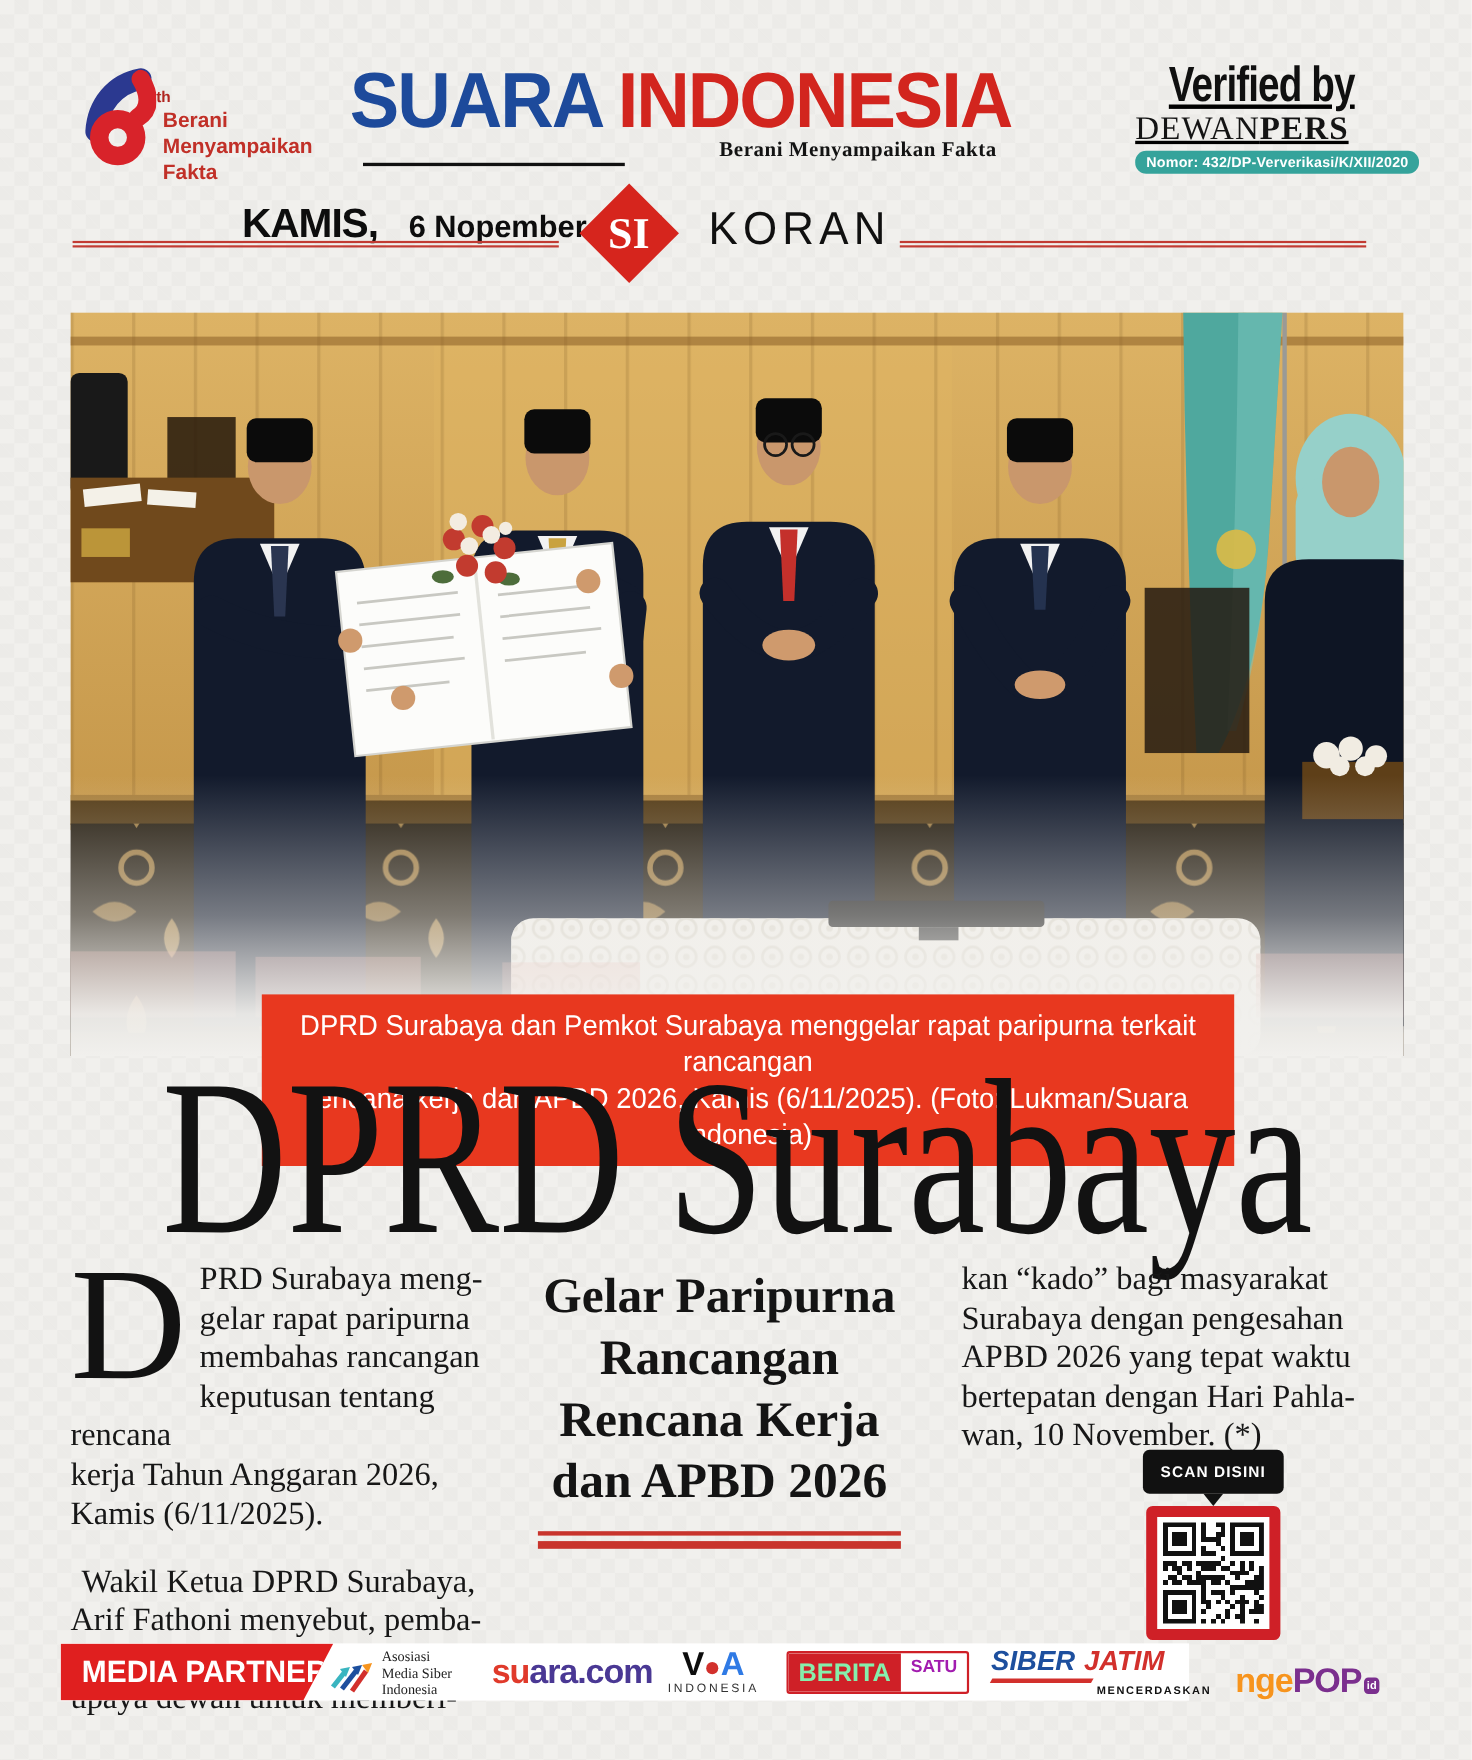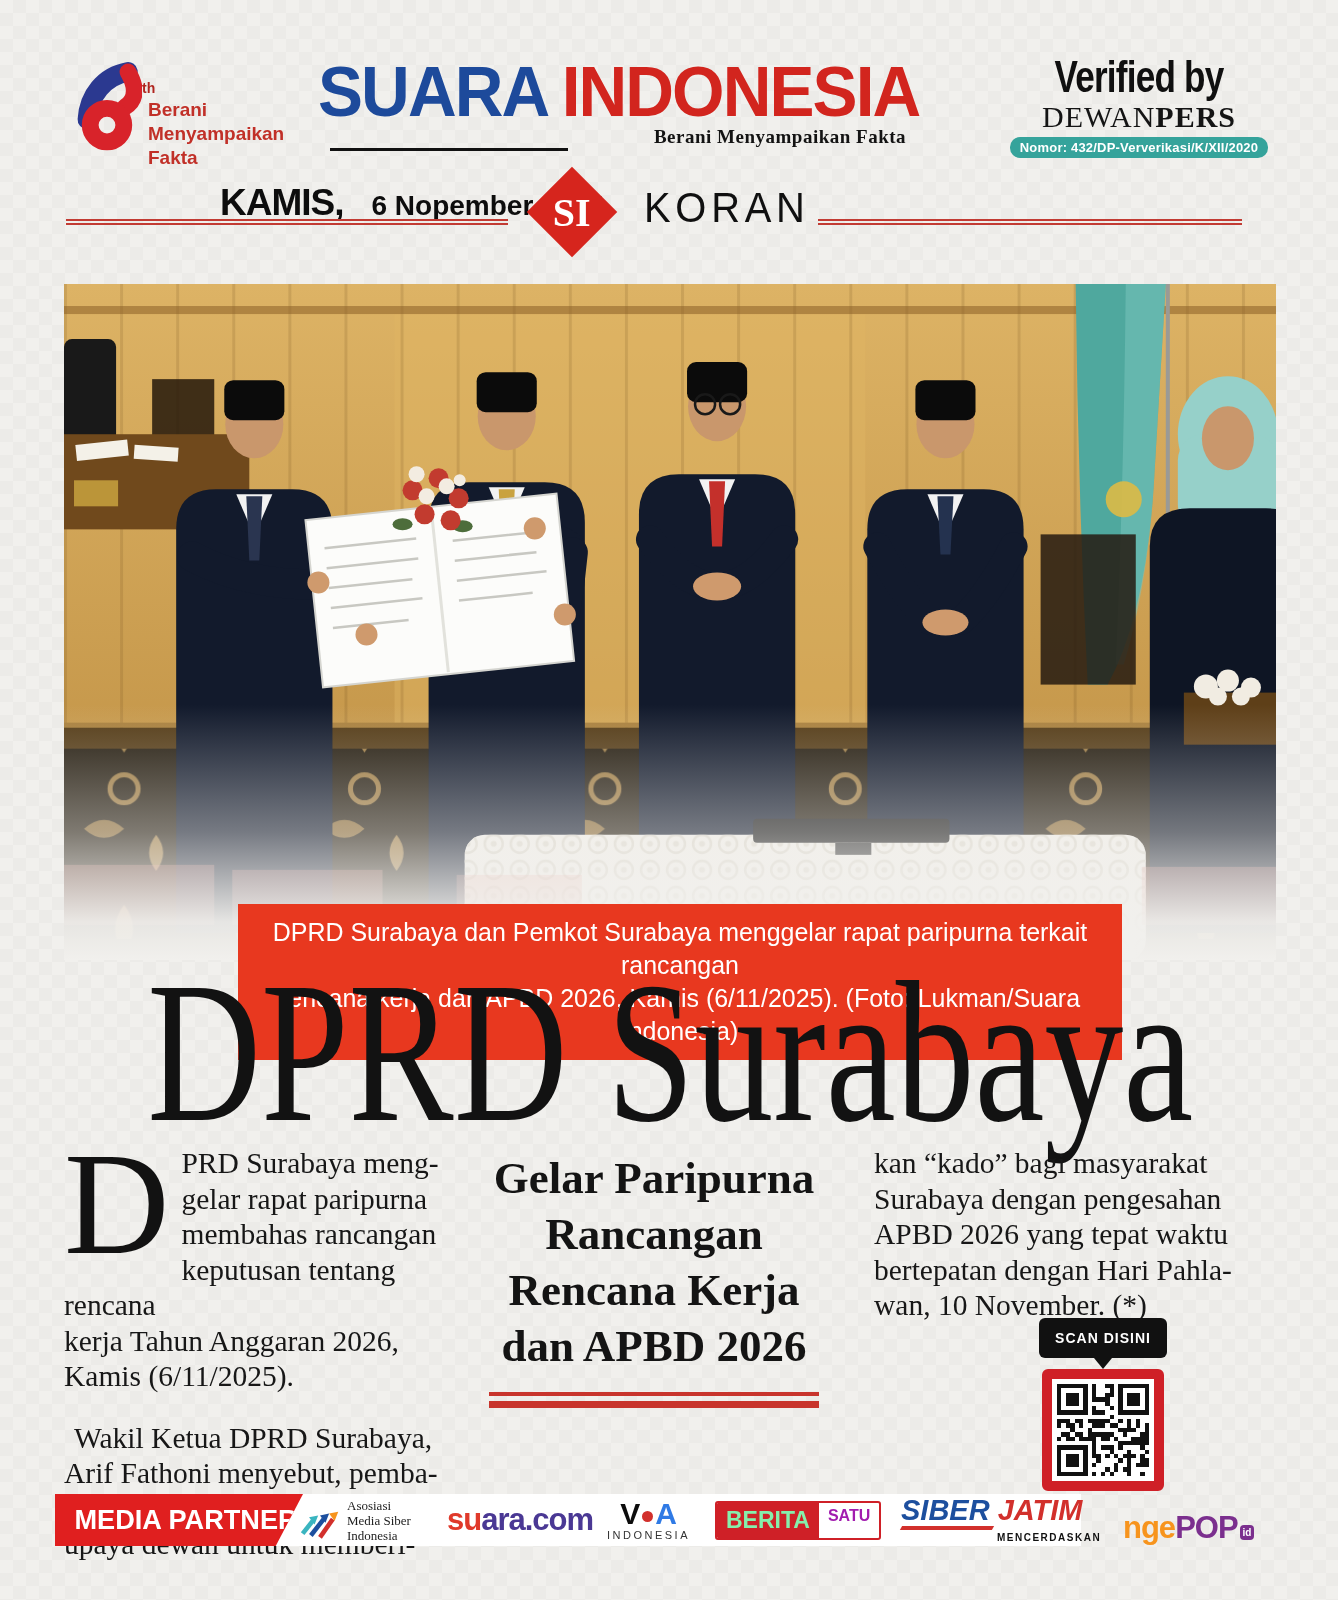--- a/index.html
+++ b/index.html
@@ -22,21 +22,21 @@
 
   
   .masthead{left:318px;top:56px;width:690px;white-space:nowrap;transform:scaleX(0.95);transform-origin:left top;}
   .masthead .w{font-size:71px;font-weight:700;letter-spacing:-2px;line-height:72px;font-family:"Liberation Sans",sans-serif;}
   .masthead .w1{color:#1d4a9b;}
   .masthead .w2{color:#d2251e;margin-left:14px;}
   .mast-underline{left:330px;top:148px;width:238px;height:3px;background:#111;}
   .mast-tagline{left:562px;top:126px;width:436px;text-align:center;font-family:"Liberation Serif",serif;font-weight:700;font-size:19px;color:#131313;letter-spacing:0.5px;}
 
   
-  .verified{left:1000px;top:54px;width:278px;text-align:center;}
+  .verified{left:1032px;top:54px;width:278px;text-decoration:underline;}
   .verified-line1{font-size:45px;font-weight:800;letter-spacing:-1px;color:#101010;transform:scaleX(0.78);transform-origin:center top;line-height:46px;}
   .verified-line2{font-family:"Liberation Serif",serif;font-size:30px;color:#141414;letter-spacing:1px;line-height:34px;}
   .verified-line2 .bold{font-weight:700;}
   .verified-badge{display:inline-block;margin-top:3px;background:#35a39b;color:#fff;font-size:13px;font-weight:700;border-radius:10px;padding:3px 10px;letter-spacing:0.2px;}
 
   
   .dateline{left:220px;top:182px;display:flex;align-items:baseline;gap:28px;white-space:nowrap;}
   .date-day{font-size:37px;font-weight:800;color:#0d0d0d;letter-spacing:-1px;}
   .date-rest{font-size:28px;font-weight:700;color:#0d0d0d;}
   .redrule{height:2px;border-top:2px solid #c23b33;border-bottom:2px solid #c23b33;}
@@ -91,21 +91,21 @@
   .voa{left:552px;flex-direction:column;justify-content:center;align-items:center;display:flex;}
   .voa-row{display:flex;align-items:center;font-size:30px;font-weight:800;line-height:28px;color:#0c0c0c;}
   .voa-dot{width:11px;height:11px;border-radius:50%;background:#d2302c;margin:6px 2px 0 2px;}
   .voa-a{color:#2f7ae5;}
   .voa-sub{font-size:11px;letter-spacing:2.5px;color:#333;margin-top:1px;}
   .berita{left:660px;}
   .berita-box{display:flex;border:2px solid #cf2027;border-radius:3px;overflow:hidden;background:#fff;}
   .berita-box .p1{background:#cf2027;color:#86efac;font-weight:800;font-size:23px;padding:4px 9px;}
   .berita-box .p2{color:#a21caf;font-weight:800;font-size:16px;padding:4px 9px;}
   .siber{left:846px;flex-direction:column;align-items:flex-start;justify-content:center;display:flex;}
-  .siber-row{display:flex;gap:8px;font-size:29px;font-weight:800;font-style:italic;line-height:26px;}
+  .siber-row{display:flex;gap:8px;font-size:25px;font-weight:800;font-style:italic;line-height:26px;}
   .siber-row .p1{color:#1d4f9e;}
   .siber-row .p2{color:#d2302c;}
   .siber-bar{width:92px;height:4px;background:#d2302c;margin-top:3px;transform:skewX(-30deg);}
   .siber-sub{font-size:10px;font-weight:700;letter-spacing:1.5px;color:#111;margin:2px 0 0 96px;}
   .ngepop{left:1068px;font-size:31px;font-weight:800;align-items:flex-end;}
   .ngepop .p1{color:#f7941d;letter-spacing:-1px;}
   .ngepop .p2{color:#7b2f8e;letter-spacing:-1px;}
   .ngepop-badge{display:inline-block;background:#7b2f8e;color:#fff;font-size:10px;font-weight:700;border-radius:4px;padding:2px 3px;margin:0 0 6px 2px;}
 </style>
 </head>

